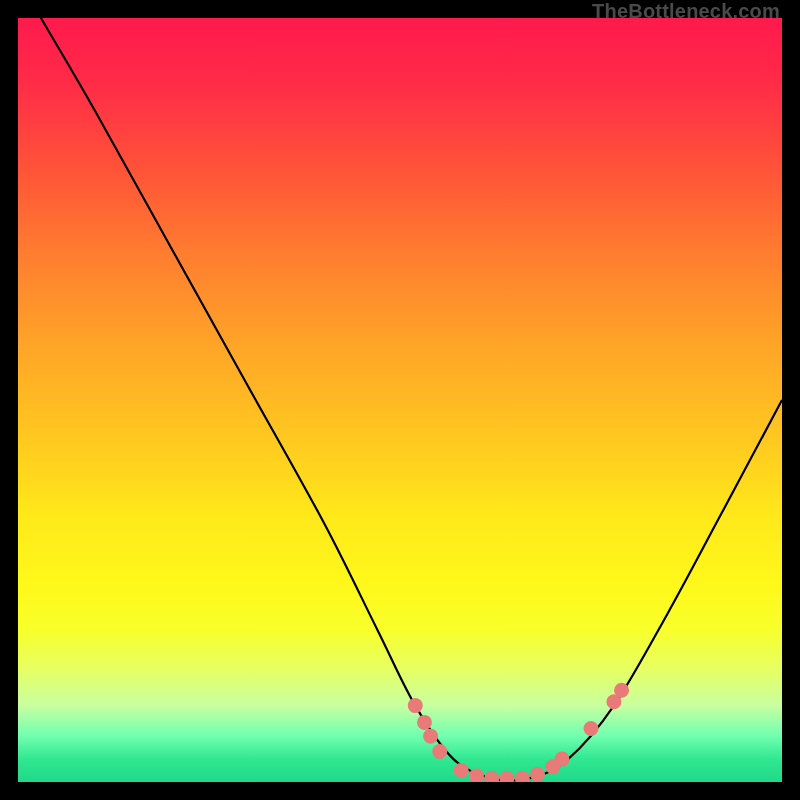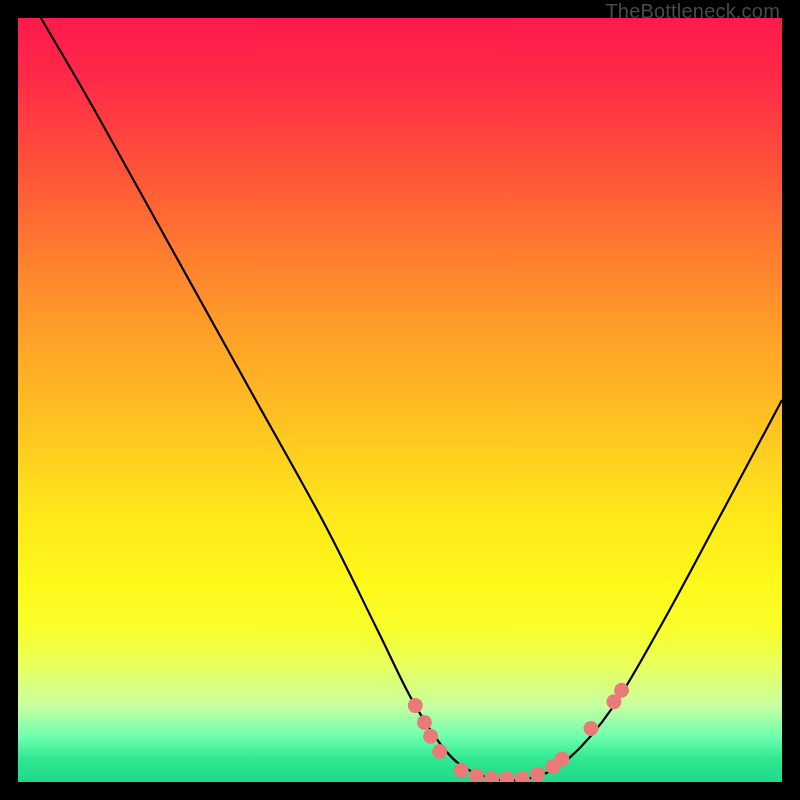--- a/index.html
+++ b/index.html
@@ -37,21 +37,21 @@
       #30e890 97%,
       #20d888 100%
     );
   }
   .watermark {
     position: absolute;
     top: 0px;
     right: 20px;
     font-family: Arial, Helvetica, sans-serif;
     font-size: 20px;
-    font-weight: 400;
+    font-weight: 700;
     color: #4a4a4a;
     letter-spacing: 0.2px;
   }
   svg.curve {
     position: absolute;
     inset: 0;
   }
 </style>
 </head>
 <body>

